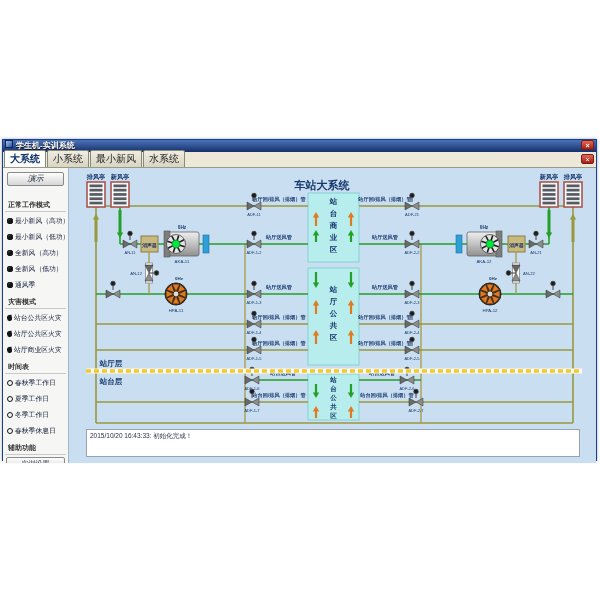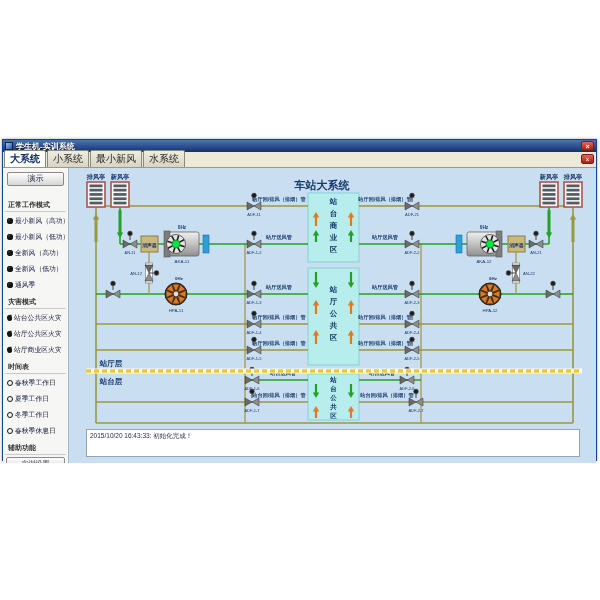--- a/index.html
+++ b/index.html
@@ -1,42 +1,42 @@
 <!DOCTYPE html>
 <html><head>
 <meta charset="utf-8">
 <style>
   html,body{margin:0;padding:0;width:600px;height:600px;background:#ffffff;
     font-family:"Liberation Sans","DejaVu Sans",sans-serif;overflow:hidden;}
   .stage{position:relative;width:600px;height:600px;background:#fff;}
   .window{position:absolute;left:2px;top:139px;width:595px;height:322px;
     border:1px solid #16418c;background:#ece9d8;box-sizing:border-box;
     box-shadow:0 0 3px rgba(0,0,40,.35);}
-  .titlebar{height:12px;display:flex;align-items:center;gap:3px;padding:0 2px;
+  .titlebar{height:12px;display:flex;align-items:flex-start;gap:3px;padding:0 2px;
     color:#fff;font-size:8px;font-weight:bold;
     background:linear-gradient(#4a74b8,#16306b);}
   .title-icon{width:8px;height:8px;background:linear-gradient(135deg,#9fc4ef,#2a55a0);
     border:1px solid #0d2250;box-sizing:border-box;flex:0 0 auto;}
   .title-text{flex:1;white-space:nowrap;overflow:hidden;text-shadow:0 1px 1px #000;}
   .winbtn{width:13px;height:10px;font-size:7px;line-height:9px;text-align:center;
     color:#fff;border:1px solid #7d1a1a;border-radius:2px;box-sizing:border-box;
     background:linear-gradient(#e06a5a,#a51f10);flex:0 0 auto;cursor:default;}
   .tabrow{position:relative;height:15px;background:#ece9d8;border-bottom:1px solid #9a9a8a;
     display:flex;align-items:flex-end;padding-left:1px;}
   .tab{font-size:10px;padding:1px 5px 1px 5px;margin-right:1px;color:#222;
     border:1px solid #8a8a7a;border-bottom:none;border-radius:2px 2px 0 0;
     background:linear-gradient(#efede2,#d9d5c2);white-space:nowrap;}
   .tab.active{background:#fdfdfa;font-weight:bold;color:#10306a;}
   .tabrow .winbtn{position:absolute;right:2px;top:2px;}
   .content{display:flex;height:295px;}
   .sidebar{width:66px;background:#f6f6f4;border-right:1px solid #9fb6cc;
     box-sizing:border-box;overflow:hidden;padding-top:3px;color:#10204a;}
   .demo-btn{margin:1px 4px 12px 4px;height:12px;font-size:8px;line-height:11px;
     text-align:center;color:#123;border:1px solid #8a8a8a;border-radius:2px;
-    background:linear-gradient(#fefefe,#d6d6d6);}
+    background:linear-gradient(#fefefe,#d6d6d6);font-style:italic;}
   .section-header{font-size:7px;font-weight:bold;color:#333;padding:2px 3px 1px 3px;
     border-bottom:1px solid #c9c9c9;margin:2px 2px 1px 2px;white-space:nowrap;}
   .side-item{display:flex;align-items:center;gap:2px;padding:3px 1px 3px 4px;
     font-size:6.8px;white-space:nowrap;color:#101a3a;}
   .icon{flex:0 0 auto;display:inline-block;}
   .fan-icon{width:6px;height:6px;border-radius:50%;background:#151515;
     box-shadow:inset 0 0 0 1px #151515, inset 1px 1px 0 0 #777;}
   .flame-icon{width:5px;height:6px;background:#151515;border-radius:60% 10% 55% 55%;
     transform:rotate(-12deg);}
   .clock-icon{width:6px;height:6px;border-radius:50%;border:1.4px solid #151515;

